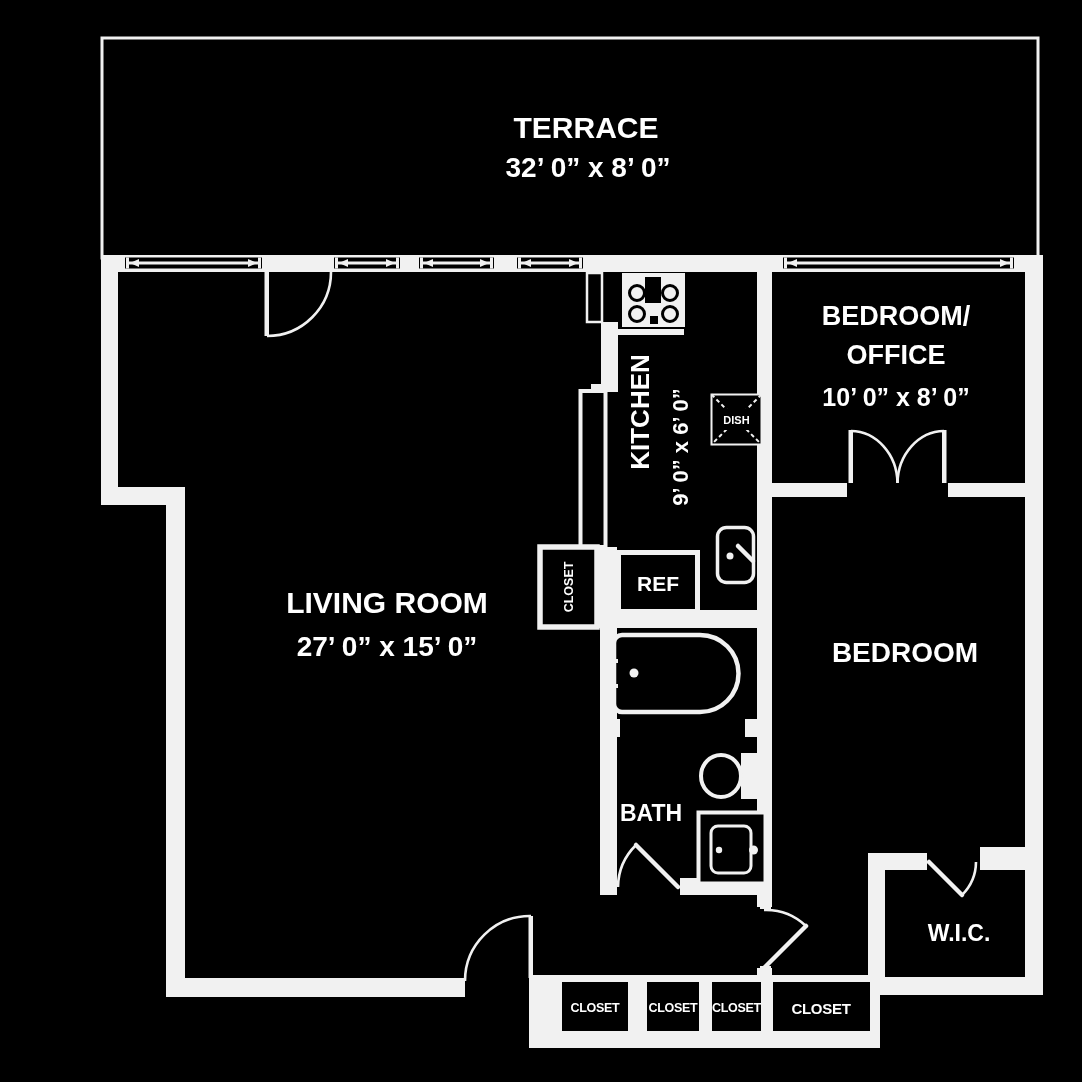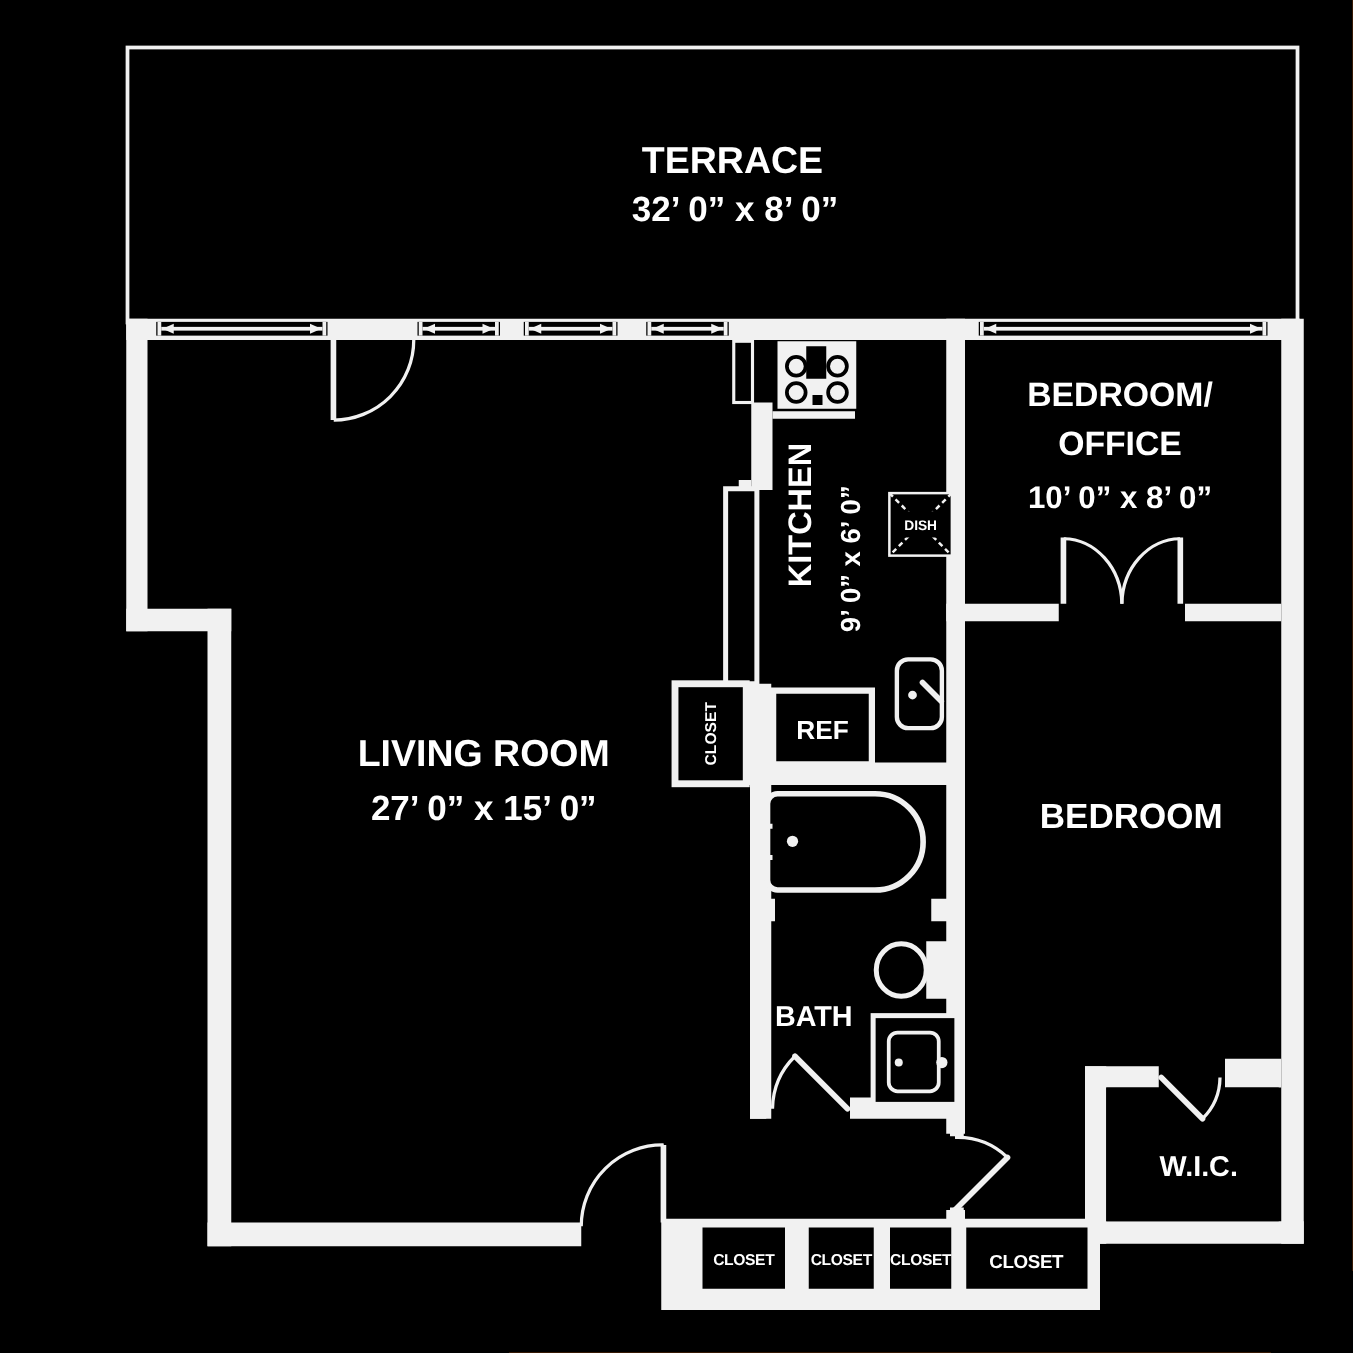--- a/index.html
+++ b/index.html
@@ -1,16 +1,16 @@
 <!DOCTYPE html>
 <html><head>
 <meta charset="utf-8">
 <style>
   html,body{margin:0;padding:0;background:#000;}
-  .stage{position:relative;width:1082px;height:1082px;background:#f97316;overflow:hidden;}
+  .stage{position:relative;width:1082px;height:1082px;background:#f9a8d4;overflow:hidden;}
   svg{display:block;}
   text{font-family:"Liberation Sans",sans-serif;font-weight:bold;fill:#ffffff;}
   .wall{fill:#f1f1f1;}
   .roomfill{fill:#000000;}
   .thin{fill:none;stroke:#f1f1f1;}
   .fix{fill:#000000;stroke:#f1f1f1;}
   .arc{fill:none;stroke:#f1f1f1;stroke-width:2.6;}
   .leaf{stroke:#f1f1f1;stroke-linecap:round;}
 </style>
 </head>

